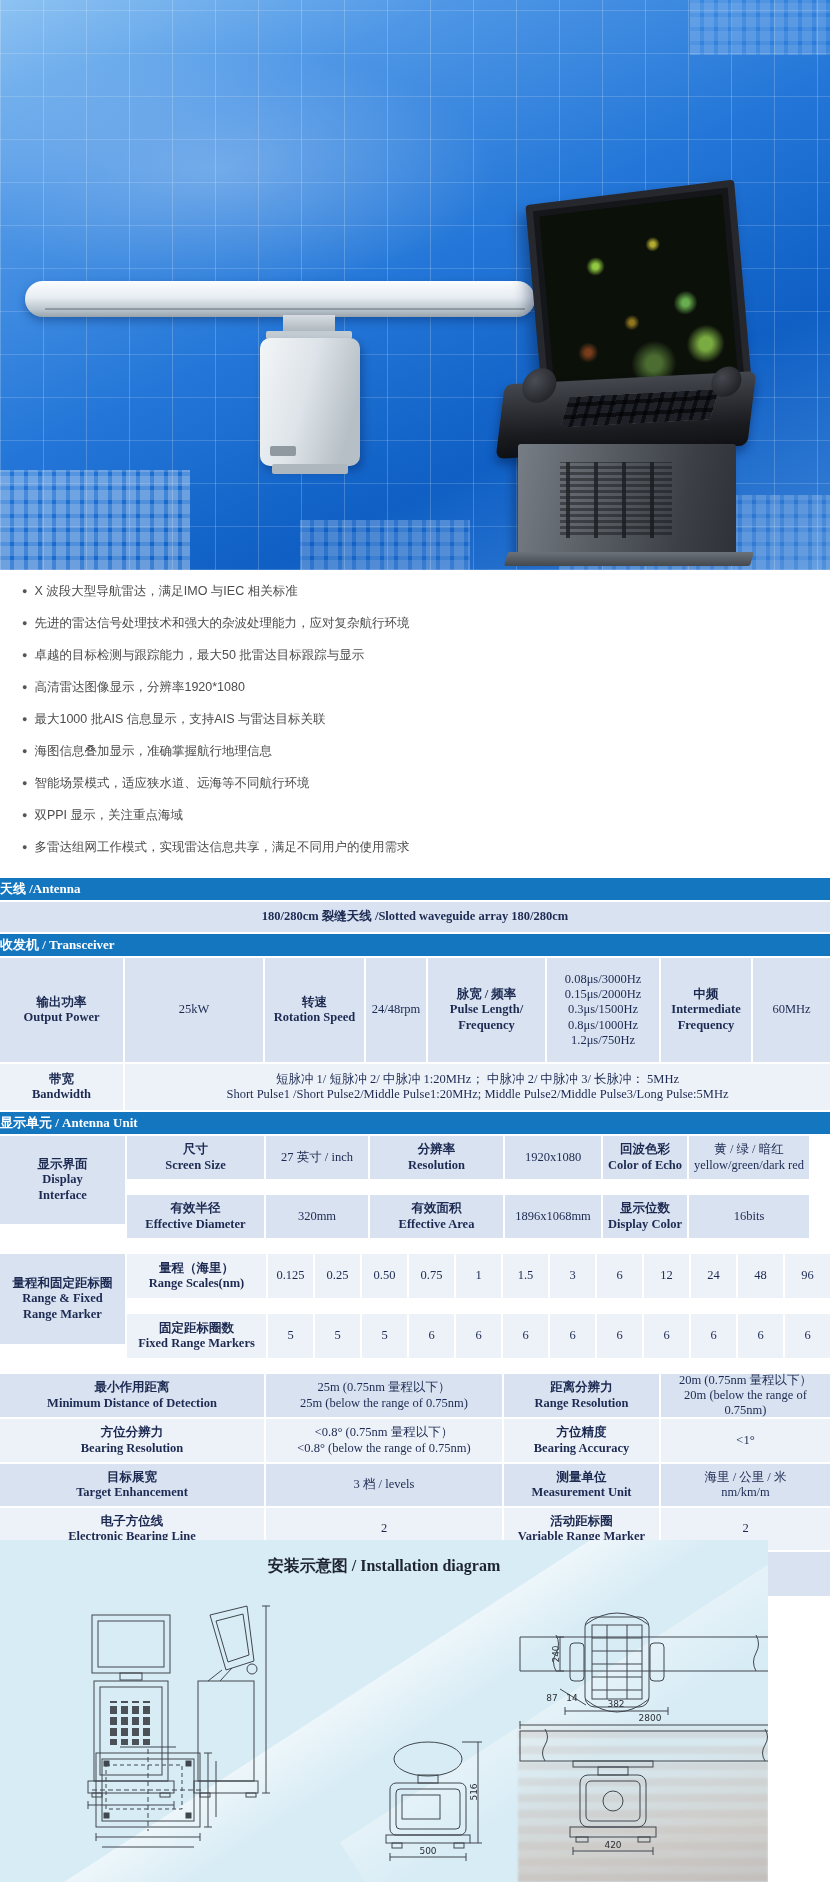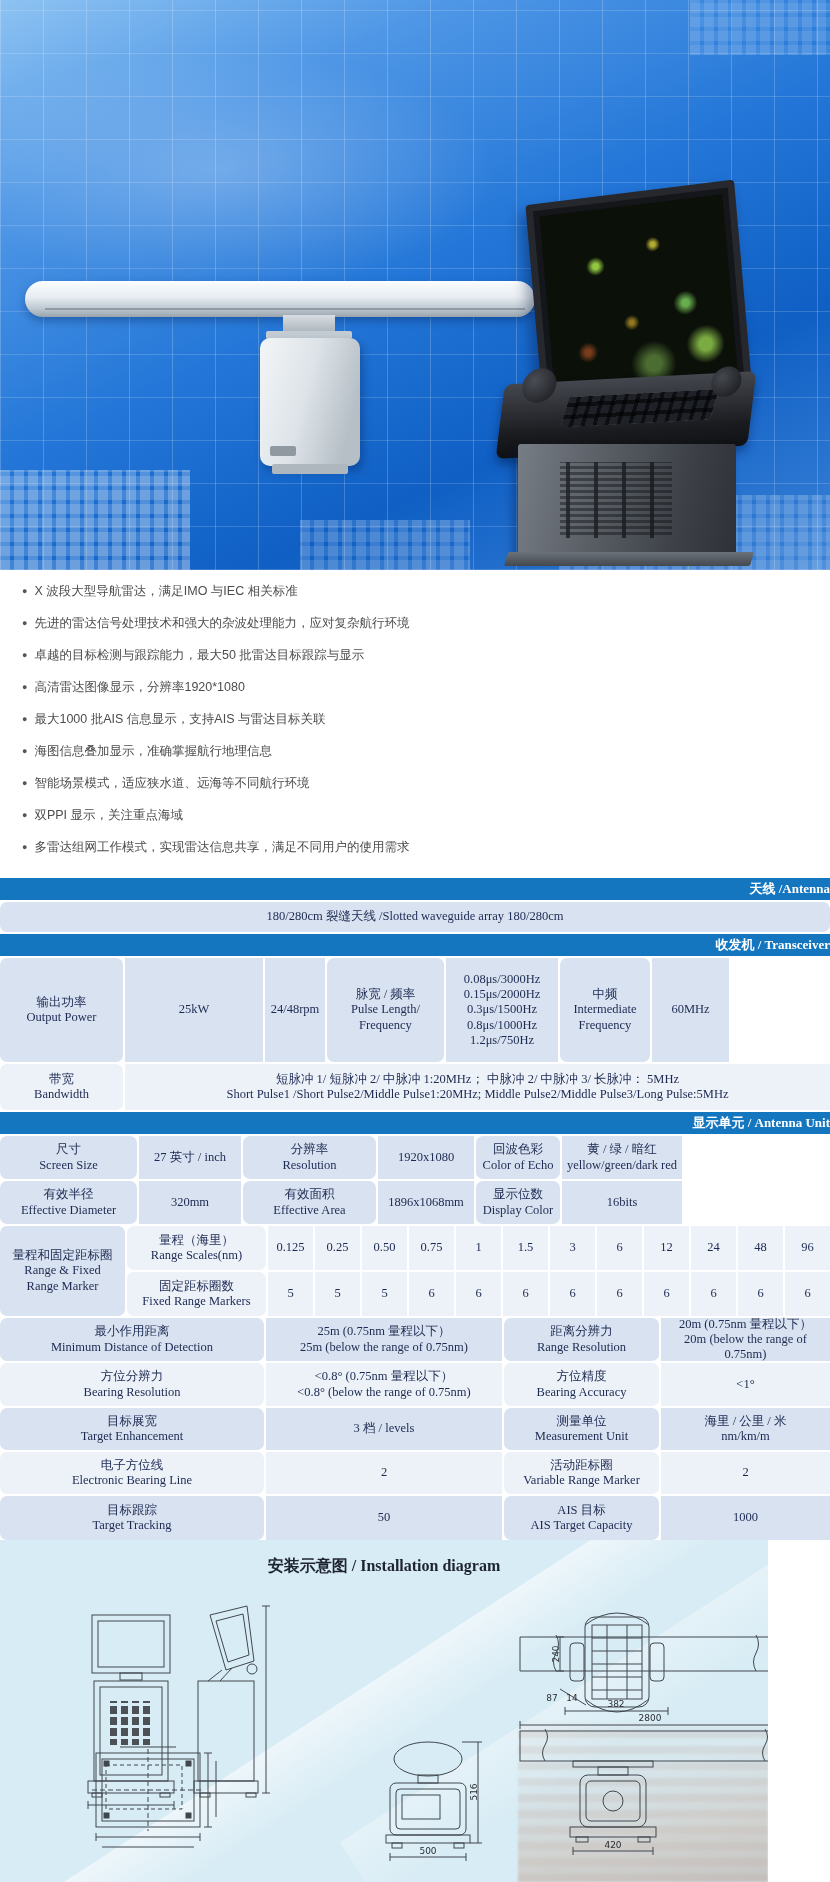--- a/index.html
+++ b/index.html
@@ -72,29 +72,29 @@
   
   .features{width:830px;height:305px;box-sizing:border-box;background:#fff;list-style:none;margin:0;
     padding:15px 10px 0 22px;font-family:"Liberation Sans",sans-serif;}
   .features li{font-size:12.5px;color:#4c4c4c;margin-bottom:19px;line-height:13px;}
   .features .dot{font-size:9px;margin-right:7px;vertical-align:1px;color:#555;}
 
   
   .tables{width:830px;height:665px;box-sizing:border-box;padding-top:3px;background:#fff;
     font-family:"Liberation Serif",serif;}
   .thead{height:22px;line-height:22px;background:#1576c0;color:#fff;font-weight:bold;font-size:13px;
-    text-align:right;margin-bottom:2px;}
+    text-align:left;margin-bottom:2px;}
   .trow{display:flex;margin-bottom:2px;}
   .stack{display:flex;flex-direction:column;}
-  .stack .trow{margin-bottom:0;align-items:center;}
+  .stack .trow{margin-bottom:14px;align-items:center;}
   .stack .trow + .trow{margin-top:2px;}
   .cell{box-sizing:border-box;display:flex;flex-direction:column;justify-content:center;align-items:center;
     text-align:center;margin-right:2px;line-height:1.22;font-size:12.5px;color:#1c2a52;padding:2px 1px;}
   .trow .cell:last-child{margin-right:0;}
-  .lbl{font-weight:normal;border-radius:7px;}
+  .lbl{font-weight:bold;}
   .bg-a{background:#d9e2f0;}
   .bg-b{background:#edf1f8;}
   .w45{width:45px}.w60{width:60px}.w77{width:77px}.w90{width:90px}.w96{width:96px}.w99{width:99px}
   .w101{width:102px}.w106{width:84px}.w112{width:112px}.w117{width:117px}.w120{width:120px}
   .w123{width:123px}.w125{width:125px}.w133{width:133px}.w137{width:137px}.w138{width:138px}
   .w139{width:139px}.w155{width:155px}.w169{width:169px}.w236{width:236px}.w264{width:264px}
   .w705{width:705px}.w830{width:830px}
   .h30{height:30px}.h42{height:42px}.h43{height:43px}.h44{height:44px}.h46{height:46px}
   .h88{height:88px}.h90{height:90px}.h104{height:104px}
 
@@ -169,20 +169,24 @@
       <div class="cell lbl bg-a w830 h30">180/280cm 裂缝天线 /Slotted waveguide array 180/280cm</div>
     </div>
 
     <div class="thead">收发机 / Transceiver</div>
     <div class="trow">
       <div class="cell lbl bg-a w123 h104">
         <div>输出功率</div>
           <div>Output Power</div>
       </div>
       <div class="cell bg-a w138 h104">25kW</div>
+      <div class="cell lbl bg-a w99 h104">
+        <div>转速</div>
+          <div>Rotation Speed</div>
+      </div>
       <div class="cell bg-a w60 h104">24/48rpm</div>
       <div class="cell lbl bg-a w117 h104">
         <div>脉宽 / 频率</div>
           <div>Pulse Length/ Frequency</div>
       </div>
       <div class="cell bg-a w112 h104">
         <div>0.08μs/3000Hz</div>
         <div>0.15μs/2000Hz</div>
         <div>0.3μs/1500Hz</div>
         <div>0.8μs/1000Hz</div>
@@ -200,20 +204,25 @@
           <div>Bandwidth</div>
       </div>
       <div class="cell bg-b w705 h46">
         <div>短脉冲 1/ 短脉冲 2/ 中脉冲 1:20MHz； 中脉冲 2/ 中脉冲 3/ 长脉冲： 5MHz</div>
         <div>Short Pulse1 /Short Pulse2/Middle Pulse1:20MHz; Middle Pulse2/Middle Pulse3/Long Pulse:5MHz</div>
       </div>
     </div>
 
     <div class="thead">显示单元 / Antenna Unit</div>
     <div class="trow">
+      <div class="cell lbl bg-a w125 h88">
+        <div>显示界面</div>
+        <div>Display</div>
+        <div>Interface</div>
+      </div>
       <div class="stack">
         <div class="trow">
           <div class="cell lbl bg-a w137 h43">
             <div>尺寸</div>
               <div>Screen Size</div>
           </div>
           <div class="cell bg-a w101 h43">27 英寸 / inch</div>
           <div class="cell lbl bg-a w133 h43">
             <div>分辨率</div>
               <div>Resolution</div>

